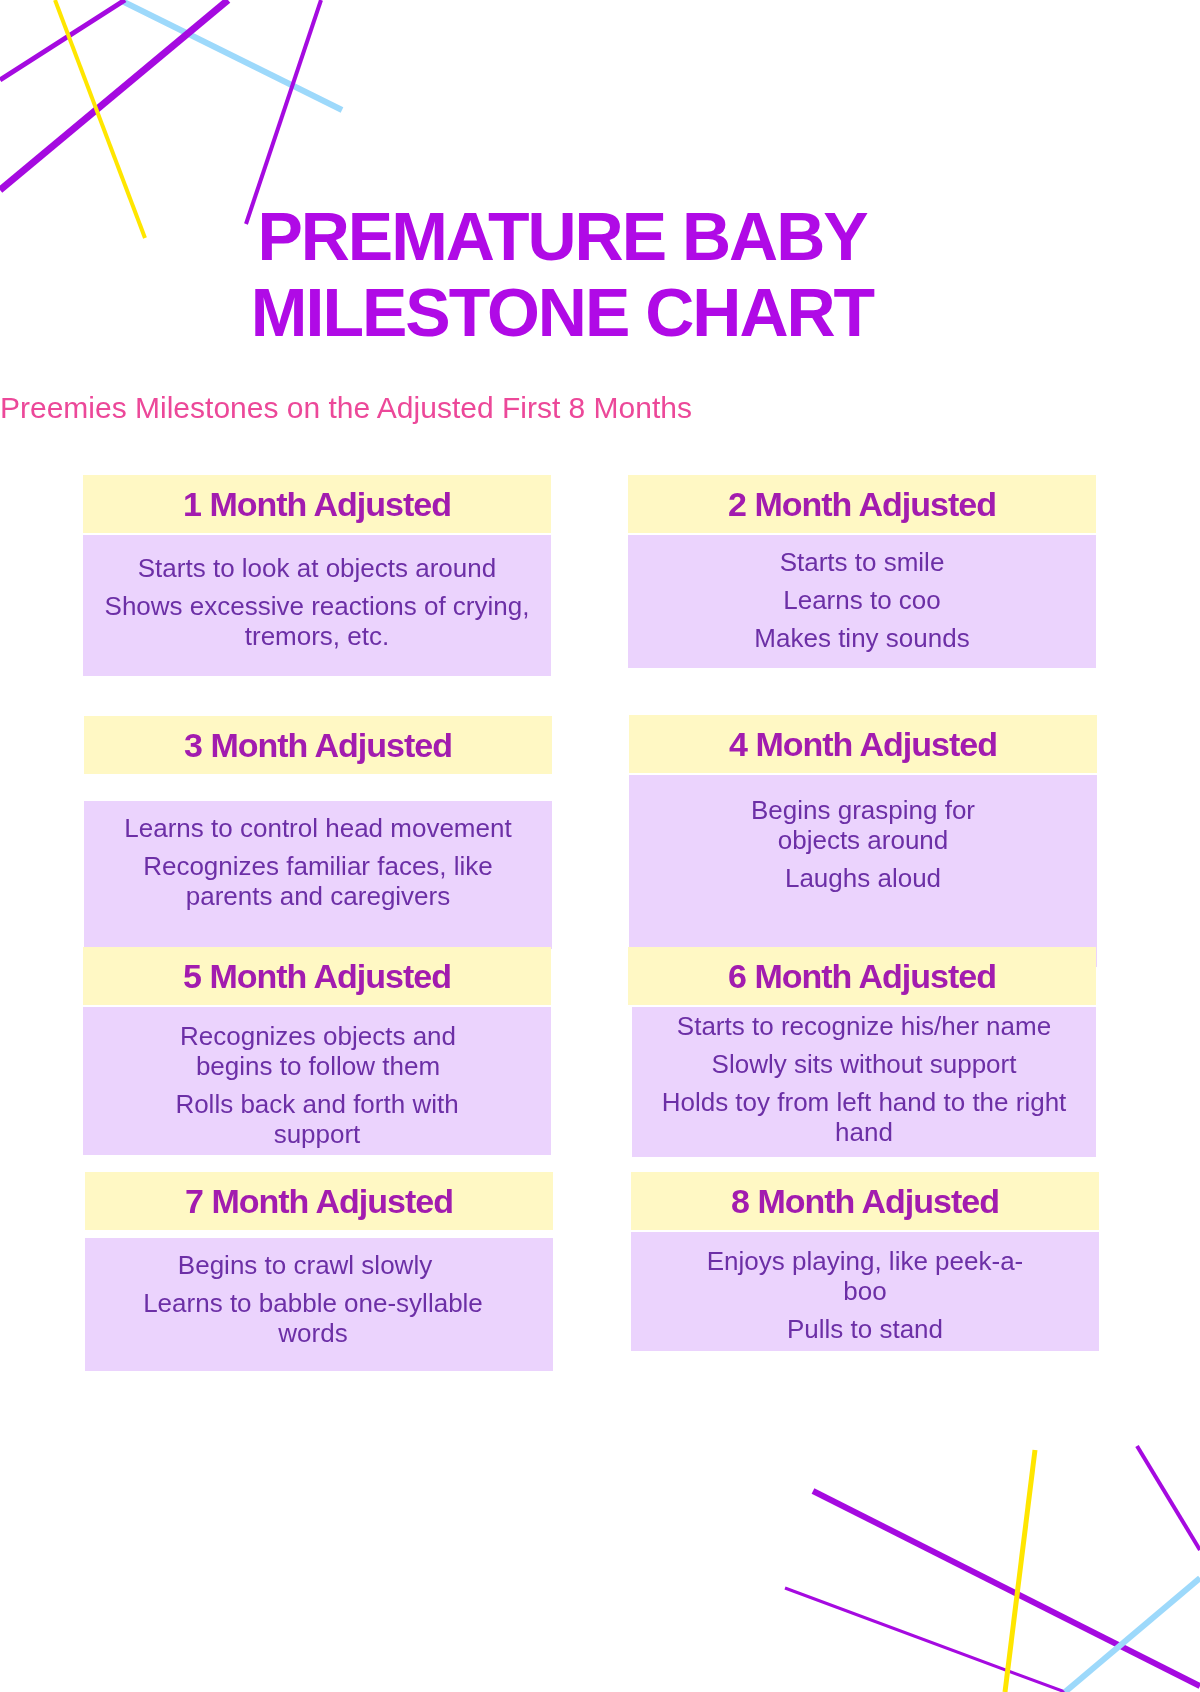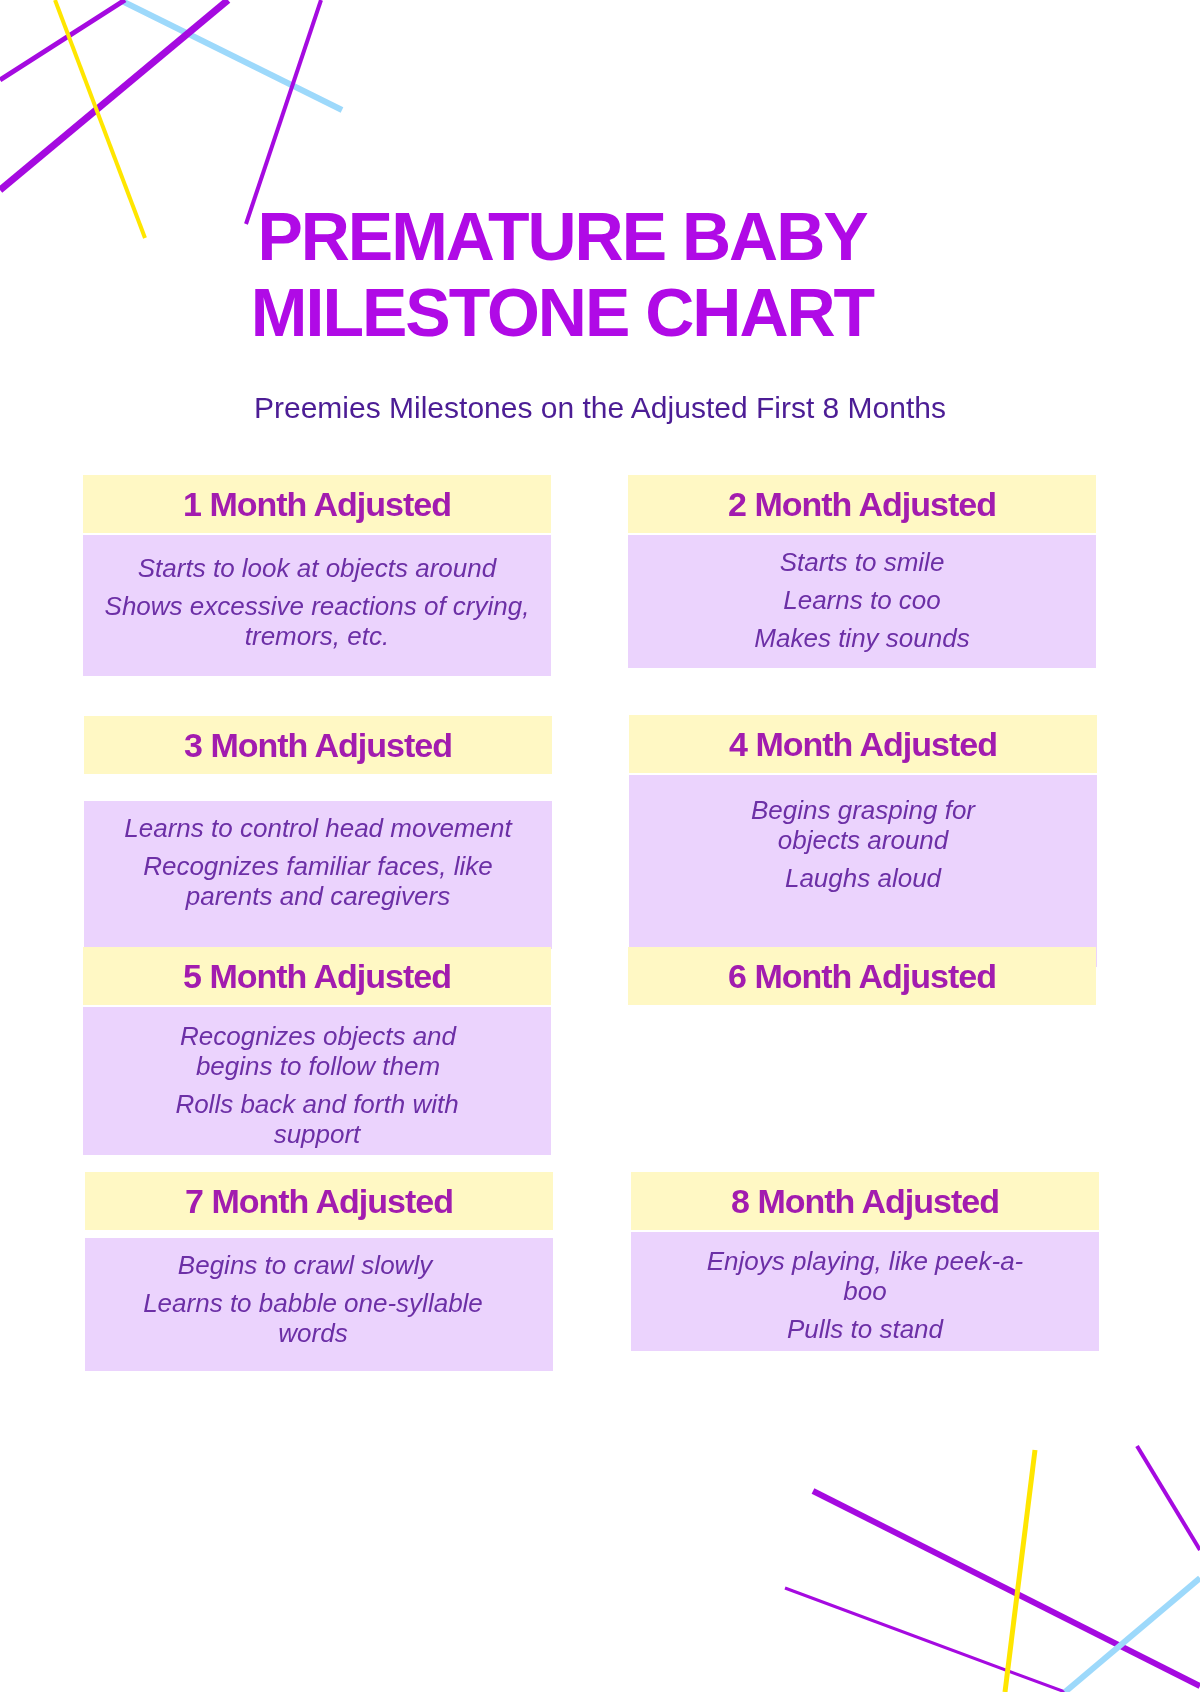--- a/index.html
+++ b/index.html
@@ -19,22 +19,21 @@
       color: #b00ae6;
       font-family: "Liberation Sans", "DejaVu Sans", sans-serif;
       font-weight: bold;
       font-size: 68px;
       line-height: 76px;
       letter-spacing: -2px;
     }
     .subtitle {
       position: absolute;
       left: 0; top: 388px; width: 1200px;
-      text-align: center;
-      color: #4c1d95;
+      color: #ec4899;
       font-size: 30px;
       line-height: 40px;
     }
     .card { position: absolute; width: 468px; }
     .card-head {
       background: #fff8c4;
       height: 58px;
       display: flex; align-items: center; justify-content: center;
       color: #a21caf;
       font-weight: bold;
@@ -44,21 +43,21 @@
     .card-body {
       background: #ebd3fd;
       margin-top: 2px;
       color: #6c2fa6;
       font-size: 26px;
       line-height: 30px;
       text-align: center;
       box-sizing: border-box;
       padding: 20px 20px 16px 20px;
     }
-    .item { margin: 0 auto 8px auto; font-style: italic; }
+    .item { margin: 0 auto 8px auto; }
     .item:last-child { margin-bottom: 0; }
   </style>
 </head>
 <body>
 
 <svg class="decor" viewBox="0 0 1200 1692" xmlns="http://www.w3.org/2000/svg">
 
   <line x1="120" y1="0" x2="342" y2="110" stroke="#9dd9fb" stroke-width="6"></line>
   <line x1="0" y1="80" x2="125" y2="0" stroke="#a50ae0" stroke-width="5"></line>
   <line x1="0" y1="190" x2="228" y2="0" stroke="#a50ae0" stroke-width="7"></line>
@@ -119,20 +118,25 @@
 <div class="card" style="left:83px; top:947px;">
   <div class="card-head">5 Month Adjusted</div>
   <div class="card-body" style="height:148px; padding:14px 18px 0 18px;">
     <div class="item" style="max-width:290px; margin-left:72px;">Recognizes objects and begins to follow them</div>
     <div class="item" style="max-width:300px; margin-left:66px;">Rolls back and forth with support</div>
   </div>
 </div>
 
 <div class="card" style="left:628px; top:947px;">
   <div class="card-head">6 Month Adjusted</div>
+  <div class="card-body" style="height:150px; padding:4px 14px 0 14px; margin-left:4px;">
+    <div class="item">Starts to recognize his/her name</div>
+    <div class="item">Slowly sits without support</div>
+    <div class="item" style="max-width:430px;">Holds toy from left hand to the right hand</div>
+  </div>
 </div>
 
 <div class="card" style="left:85px; top:1172px;">
   <div class="card-head">7 Month Adjusted</div>
   <div class="card-body" style="height:133px; padding:12px 18px 0 18px;margin-top:8px;">
     <div class="item" style="margin-left:-28px;">Begins to crawl slowly</div>
     <div class="item" style="max-width:360px; margin-left:30px;">Learns to babble one-syllable words</div>
   </div>
 </div>
 

